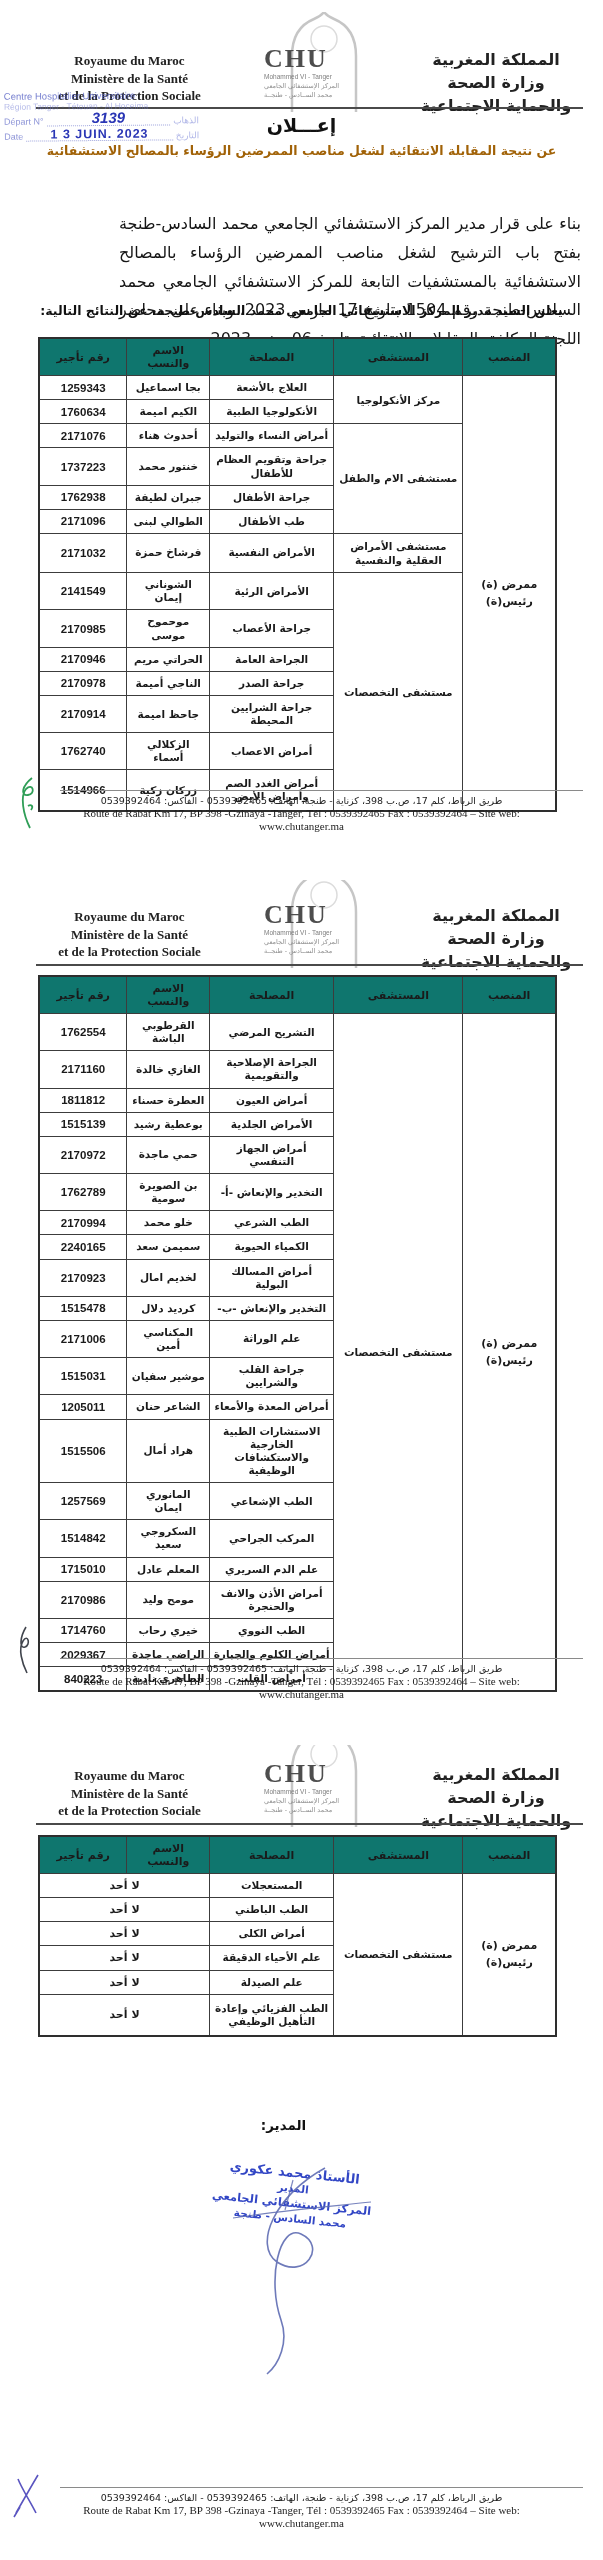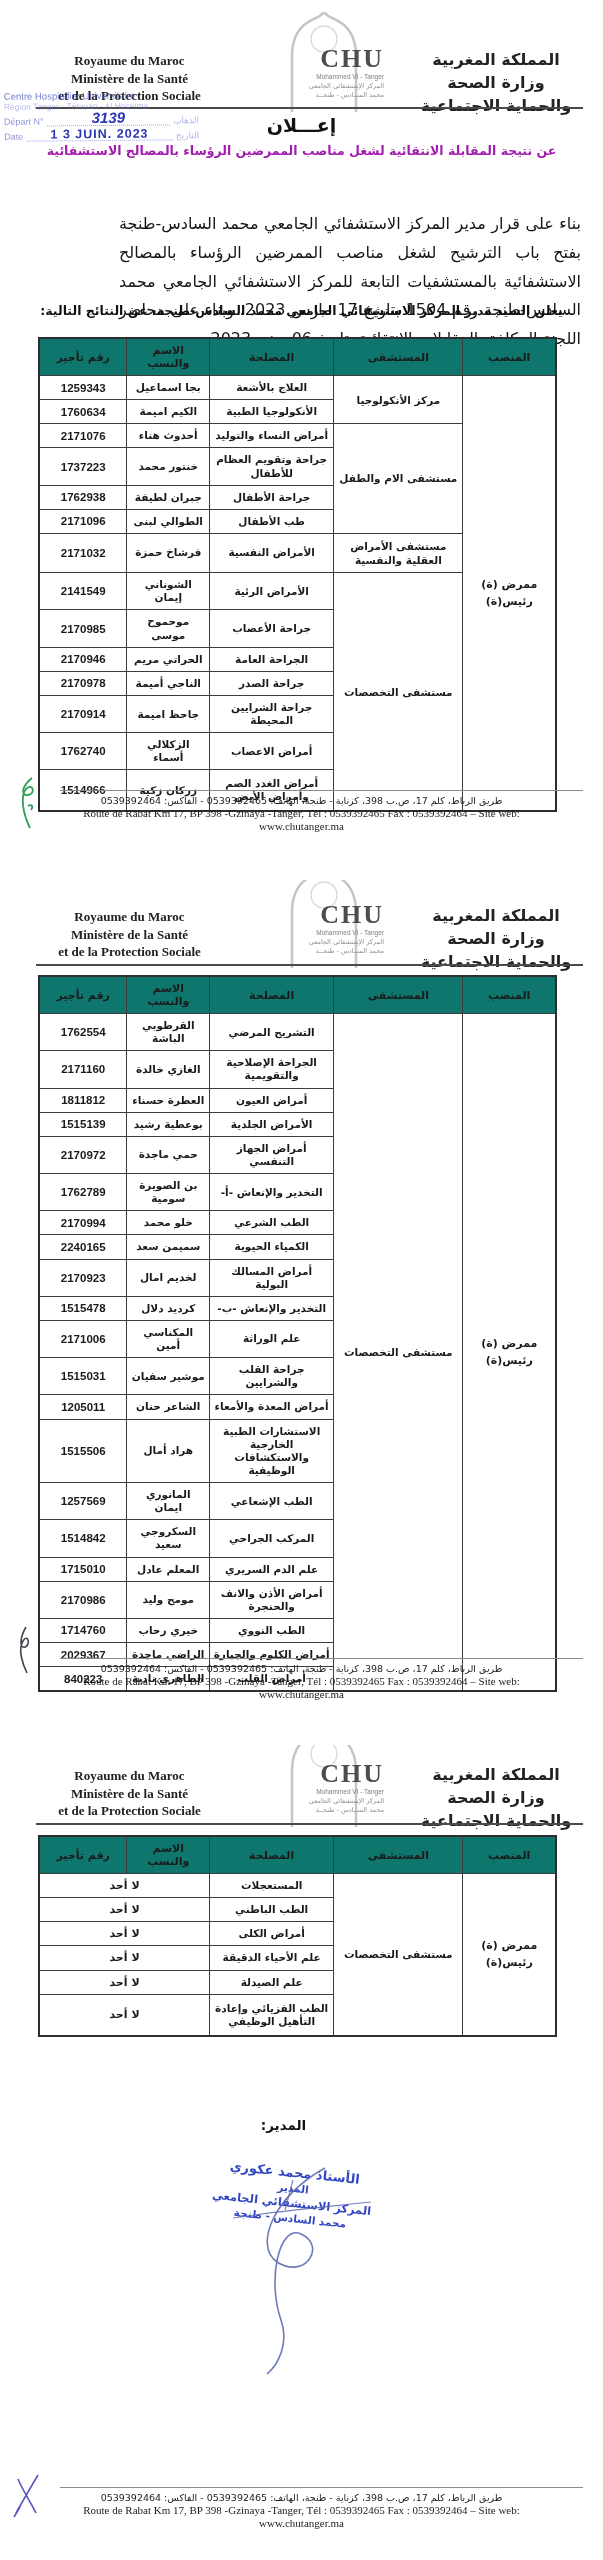--- a/index.html
+++ b/index.html
@@ -6,41 +6,41 @@
   body{width:603px;font-family:"DejaVu Sans",sans-serif;color:#1a1a1a;}
   .page{position:relative;width:603px;overflow:hidden;background:#fff;}
   .page1{height:880px;}
   .page2{height:865px;}
   .page3{height:815px;}
 
   
   .doc-header{position:absolute;left:0;right:0;display:flex;justify-content:space-between;align-items:flex-start;padding:0 22px;}
   .hdr-fr{width:215px;text-align:center;margin-top:40px;font-family:"Liberation Serif",serif;font-weight:bold;font-size:13px;line-height:1.35;color:#222;}
   .hdr-ar{width:170px;text-align:center;margin-top:36px;font-weight:bold;font-size:16px;line-height:1.45;direction:rtl;color:#222;}
-  .hdr-logo{width:120px;text-align:right;position:relative;}
+  .hdr-logo{width:120px;text-align:left;position:relative;}
   .logo-arch{display:block;margin:0 auto;}
   .logo-text{position:absolute;left:0;right:0;top:34px;}
   .logo-chu{font-family:"Liberation Serif",serif;font-weight:bold;font-size:26px;letter-spacing:2px;color:#4d4d4d;line-height:1;}
   .logo-sub{font-size:6.5px;color:#7d7d7d;line-height:1.5;font-family:"Liberation Sans",sans-serif;}
   .logo-sub-ar{font-size:6.5px;color:#8f8f8f;line-height:1.45;direction:rtl;}
   .header-rule{position:absolute;left:36px;right:20px;border-top:2px solid #4a4a4a;}
 
   
   .stamp{position:absolute;top:90px;left:4px;width:195px;transform:rotate(-0.5deg);direction:ltr;}
   .stamp-l1{font-family:"Liberation Sans",sans-serif;font-size:9.5px;color:rgba(86,98,196,0.8);}
   .stamp-l2{font-family:"Liberation Sans",sans-serif;font-size:8.5px;color:rgba(110,120,212,0.5);}
   .stamp-row{display:flex;align-items:flex-end;gap:3px;font-family:"Liberation Sans",sans-serif;font-size:9px;color:rgba(96,106,200,0.7);}
   .stamp-dots{flex:1;border-bottom:1.5px dotted rgba(96,106,200,0.6);min-width:30px;}
   .stamp-num{font-size:15px;font-weight:bold;font-style:italic;color:#2a36b5;line-height:0.9;}
   .stamp-date{font-size:12.5px;font-weight:bold;letter-spacing:1px;color:#2a36b5;line-height:1;}
   .stamp-arword{font-size:9px;color:rgba(110,120,212,0.55);}
 
   
   .title{position:absolute;left:0;right:0;text-align:center;font-size:19px;font-weight:bold;direction:rtl;color:#111;}
-  .subtitle{position:absolute;left:0;right:0;text-align:center;font-size:12.5px;font-weight:bold;direction:rtl;color:#a21caf;}
+  .subtitle{position:absolute;left:0;right:0;text-align:center;font-size:12.5px;font-weight:bold;direction:rtl;color:#a16207;}
   .bodytext{position:absolute;left:75px;right:22px;direction:rtl;text-align:justify;font-size:16px;line-height:1.8;color:#151515;margin-left:44px;}
   .intro{position:absolute;left:0;right:0;text-align:center;font-size:12.5px;font-weight:bold;direction:rtl;color:#111;}
 
   
   table.results{position:absolute;left:38px;width:519px;border-collapse:collapse;direction:rtl;table-layout:fixed;}
   table.results th,table.results td{border:1px solid #3c3c3c;text-align:center;vertical-align:middle;padding:5px 3px;}
   table.results{border:2px solid #2e2e2e;}
   table.results th{background:#0f766e;font-size:11px;font-weight:bold;height:18px;}
   .svc-cell,.name-cell{font-size:10.5px;font-weight:bold;line-height:1.25;}
   .hosp-cell{font-size:10.5px;font-weight:bold;line-height:1.35;}

